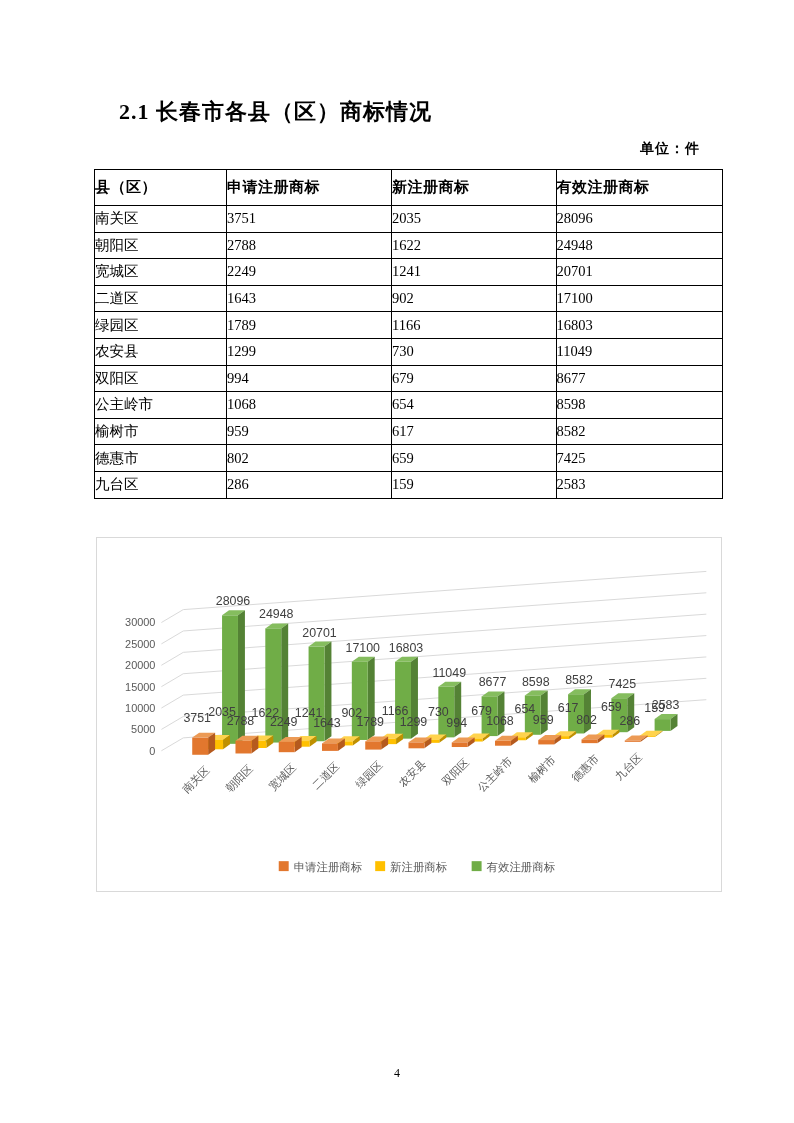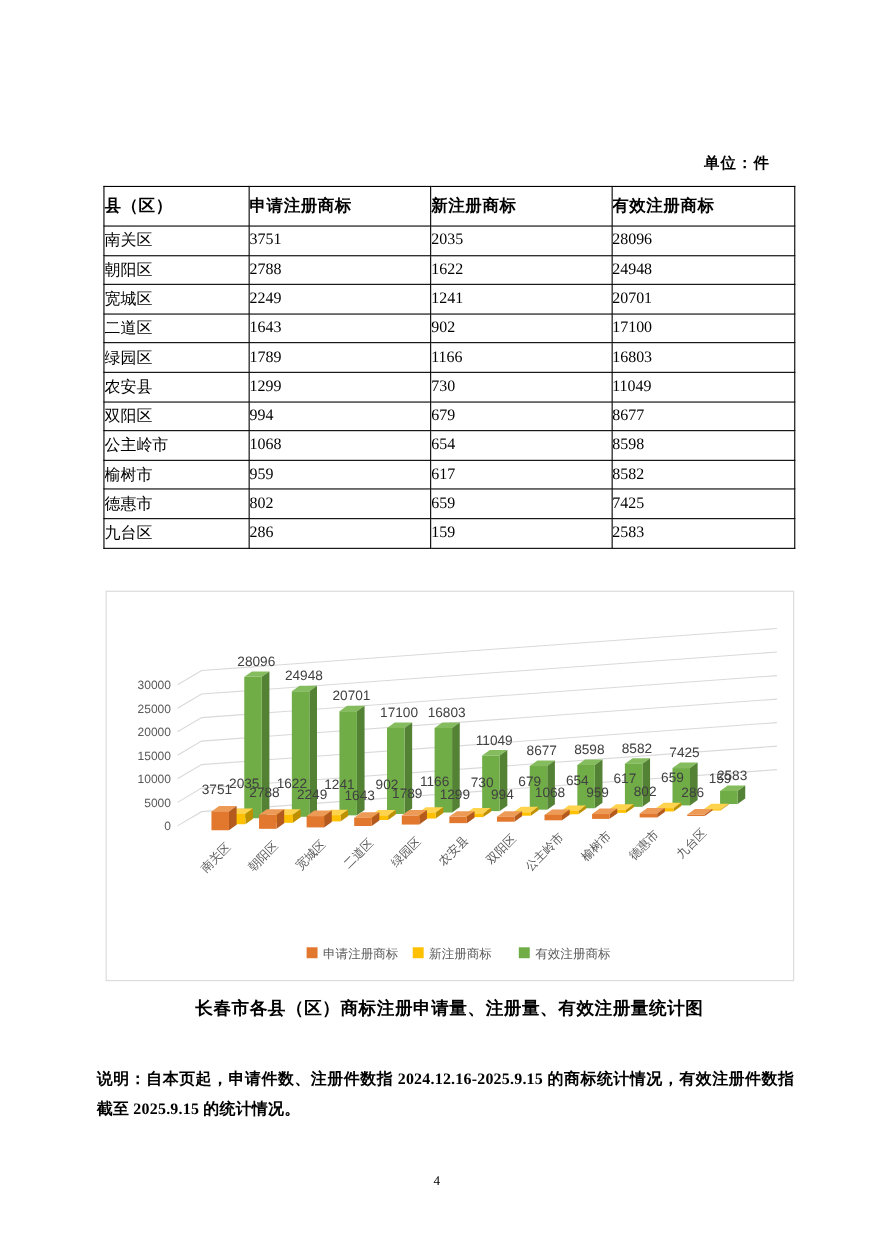--- a/index.html
+++ b/index.html
@@ -46,20 +46,21 @@
   .page-number {
     position:absolute; left:0; top:1066px; width:100%;
     text-align:center; font-size:12px;
   }
 </style>
 </head>
 <body>
 
 <div class="page">
 
+  <div class="heading">2.1 长春市各县（区）商标情况</div>
 
   <div class="unit-label">单位：件</div>
 
   <table class="tm-table">
     <colgroup>
         <col class="c1">
         <col class="c2">
         <col class="c3">
         <col class="c4">
       </colgroup>
@@ -302,19 +303,17 @@
         <text x="0" y="0" fill="#595959" font-size="11" text-anchor="end" font-family="&quot;Liberation Sans&quot;, sans-serif" transform="translate(548 221) rotate(-45)">九台区</text>
         <rect x="182" y="325" width="10" height="10" fill="#E2772E"></rect>
         <text x="197" y="334.5" fill="#595959" font-size="11.5" text-anchor="start" font-family="&quot;Liberation Sans&quot;, sans-serif">申请注册商标</text>
         <rect x="279" y="325" width="10" height="10" fill="#FFC000"></rect>
         <text x="294" y="334.5" fill="#595959" font-size="11.5" text-anchor="start" font-family="&quot;Liberation Sans&quot;, sans-serif">新注册商标</text>
         <rect x="376" y="325" width="10" height="10" fill="#70AD47"></rect>
         <text x="391" y="334.5" fill="#595959" font-size="11.5" text-anchor="start" font-family="&quot;Liberation Sans&quot;, sans-serif">有效注册商标</text>
       </svg>
   </div>
 
-  <div class="chart-caption">长春市各县（区）商标注册申请量、注册量、有效注册量统计图</div>
-
-  <div class="note">说明：自本页起，申请件数、注册件数指 2024.12.16-2025.9.15 的商标统计情况，有效注册件数指截至 2025.9.15 的统计情况。</div>
+
 
   <div class="page-number">4</div>
 
 </div>
 
 </body></html>

